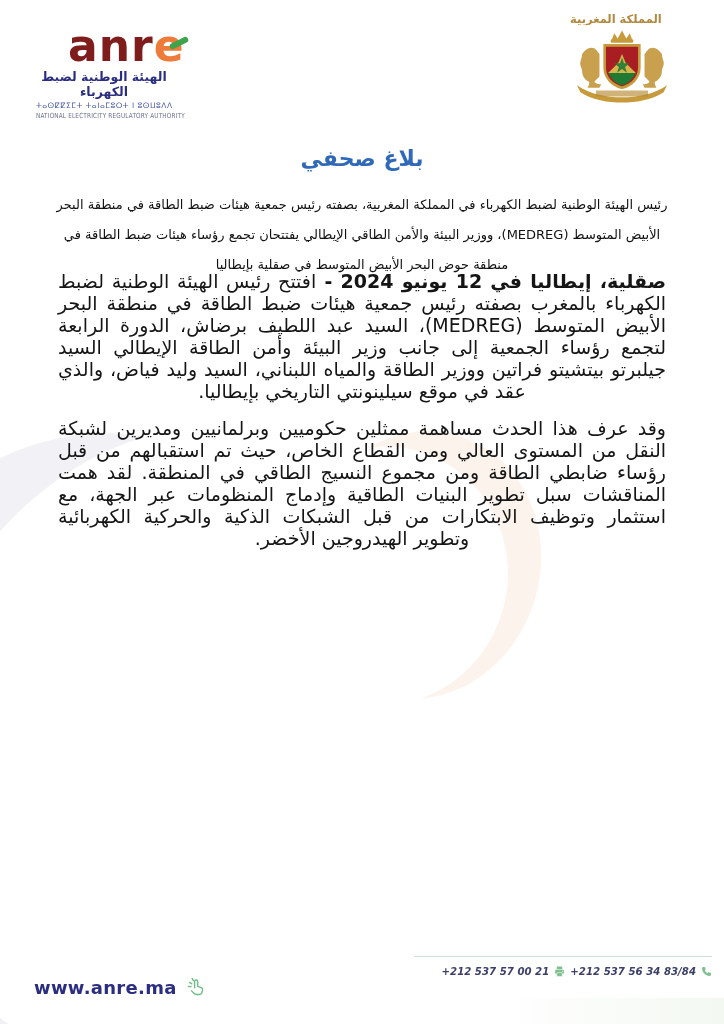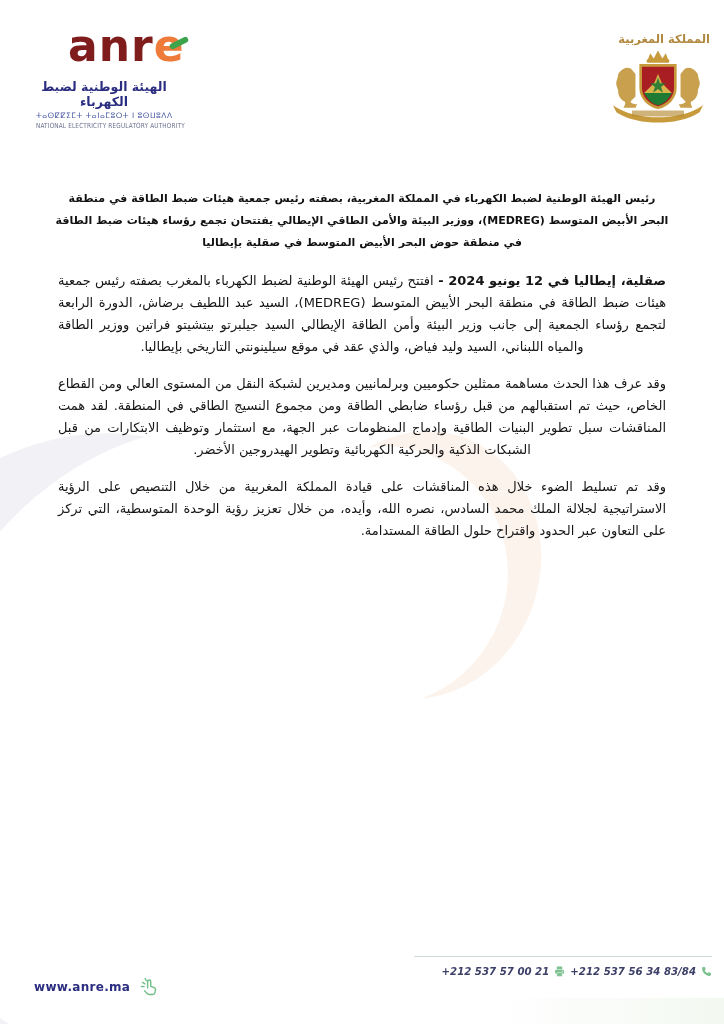--- a/index.html
+++ b/index.html
@@ -24,47 +24,47 @@
   
   .layer{position:absolute;z-index:2;}
   
   .logo{left:36px;top:24px;width:150px;}
   .brand{position:relative;display:inline-block;font-weight:bold;font-size:44px;
     line-height:1;letter-spacing:1px;}
   .brand .pfx{color:#7f1d1d;margin-left:32px;}
   .brand .sfx{color:#ee7b39;}
   .brand .accent{position:absolute;right:-4px;top:16px;width:20px;height:6px;
     background:#3ea44b;border-radius:3px;transform:rotate(-27deg);}
-  .logo-ar{direction:rtl;font-weight:bold;font-size:12.5px;color:#2b2d80;margin-top:11px;width:136px;text-align:center;}
+  .logo-ar{direction:rtl;font-weight:bold;font-size:12.5px;color:#2b2d80;margin-top:1px;width:136px;text-align:center;}
   .logo-tif{font-size:7.5px;color:#4d5da5;letter-spacing:.5px;margin-top:2px;width:136px;
     white-space:nowrap;overflow:hidden;}
   .logo-en{font-size:7px;color:#6a6f8e;letter-spacing:.2px;margin-top:2px;white-space:nowrap;
     transform:scaleX(.82);transform-origin:left;}
   
-  .kingdom{right:14px;top:12px;width:140px;text-align:right;margin-top:20px;}
+  .kingdom{right:14px;top:12px;width:140px;text-align:left;}
   .kingdom-label{direction:rtl;font-weight:bold;font-size:11.5px;color:#b1893e;margin-bottom:2px;}
   
   .title{left:0;right:0;top:131px;text-align:center;font-weight:bold;font-size:22px;color:#3069b8;direction:rtl;}
-  .headline{left:54px;right:54px;top:179px;text-align:center;font-weight:bold;
-    font-size:11px;line-height:22px;color:#111;direction:rtl;}
+  .headline{left:54px;right:54px;top:179px;text-align:center;font-weight:normal;
+    font-size:13px;line-height:30px;color:#111;direction:rtl;}
   
   .body-text{left:58px;right:58px;top:270px;direction:rtl;}
-  .para{margin:0 0 15px 0;font-size:13px;line-height:22px;
+  .para{margin:0 0 15px 0;font-size:19px;line-height:22px;
     text-align:justify;text-align-last:right;color:#151515;}
   .para.last-center{text-align-last:center;}
   .para .lead{font-weight:bold;}
   
   .f-right{right:12px;top:956px;width:298px;}
   .f-sep{border-top:1.5px solid #ccdfd2;margin-bottom:7px;}
   .f-row{direction:rtl;display:flex;align-items:center;justify-content:flex-start;
     gap:5px;color:#3c4068;font-weight:bold;font-size:10.2px;line-height:1.55;}
   .f-row .num{direction:ltr;unicode-bidi:isolate;font-style:italic;}
   .f-row + .f-row{margin-top:2px;}
   .f-left{left:34px;top:976px;display:flex;align-items:center;gap:8px;}
-  .site{font-weight:bold;font-size:12px;color:#2b2d80;letter-spacing:.3px;cursor:pointer;}
+  .site{font-weight:bold;font-size:18px;color:#2b2d80;letter-spacing:.3px;cursor:pointer;}
   .icon{flex:0 0 auto;display:inline-block;}
 </style>
 </head>
 <body>
 
 <div class="page">
 
   <div class="bg swoosh-outer sw1"></div>
   <div class="bg swoosh-outer sw2"></div>
   <div class="bg swoosh-outer sw3"></div>
@@ -98,26 +98,26 @@
       </g>
       <path d="M44 52 h32 l-4 6 c-3 4-7 7-12 8 c-5-1-9-4-12-8 z" fill="#1f7a33"></path>
 
       <path d="M60 34 l2.2 6.8 h7 l-5.7 4.1 2.2 6.6 -5.7-4.1 -5.7 4.1 2.2-6.6 -5.7-4.1 h7 z" fill="#1f7a33" opacity=".9"></path>
 
       <path d="M8 66 c14 10 34 14 52 14 c18 0 38-4 52-14 l-4 8 c-14 9-32 12-48 12 c-16 0-34-3-48-12 z" fill="#c79b3b"></path>
       <path d="M30 72 h60 v7 h-60 z" fill="#b58a33" opacity=".65"></path>
     </svg>
   </div>
 
+  <h1 class="layer title">بلاغ صحفي</h1>
   <h2 class="layer headline">رئيس الهيئة الوطنية لضبط الكهرباء في المملكة المغربية، بصفته رئيس جمعية هيئات ضبط الطاقة في منطقة البحر الأبيض المتوسط (MEDREG)، ووزير البيئة والأمن الطاقي الإيطالي يفتتحان تجمع رؤساء هيئات ضبط الطاقة في منطقة حوض البحر الأبيض المتوسط في صقلية بإيطاليا</h2>
 
   <main class="layer body-text">
     <p class="para last-center"><span class="lead">صقلية، إيطاليا في 12 يونيو 2024 - </span><span>افتتح رئيس الهيئة الوطنية لضبط الكهرباء بالمغرب بصفته رئيس جمعية هيئات ضبط الطاقة في منطقة البحر الأبيض المتوسط (MEDREG)، السيد عبد اللطيف برضاش، الدورة الرابعة لتجمع رؤساء الجمعية إلى جانب وزير البيئة وأمن الطاقة الإيطالي السيد جيلبرتو بيتشيتو فراتين ووزير الطاقة والمياه اللبناني، السيد وليد فياض، والذي عقد في موقع سيلينونتي التاريخي بإيطاليا.</span></p>
     <p class="para last-center">وقد عرف هذا الحدث مساهمة ممثلين حكوميين وبرلمانيين ومديرين لشبكة النقل من المستوى العالي ومن القطاع الخاص، حيث تم استقبالهم من قبل رؤساء ضابطي الطاقة ومن مجموع النسيج الطاقي في المنطقة. لقد همت المناقشات سبل تطوير البنيات الطاقية وإدماج المنظومات عبر الجهة، مع استثمار وتوظيف الابتكارات من قبل الشبكات الذكية والحركية الكهربائية وتطوير الهيدروجين الأخضر.</p>
-    <p class="para">وقد تم تسليط الضوء خلال هذه المناقشات على قيادة المملكة المغربية من خلال التنصيص على الرؤية الاستراتيجية لجلالة الملك محمد السادس، نصره الله، وأيده، من خلال تعزيز رؤية الوحدة المتوسطية، التي تركز على التعاون عبر الحدود واقتراح حلول الطاقة المستدامة.</p>
   </main>
 
   <div class="layer f-right">
     <div class="f-sep"></div>
     <div class="f-row">
       <svg class="icon" width="11" height="11" viewBox="0 0 20 20">
         <path d="M4.2 2 C3 2 2 3 2 4.2 C2 11.8 8.2 18 15.8 18 C17 18 18 17 18 15.8 v-2.4 c0-.55-.37-1.02-.9-1.16 l-3.1-.8 c-.46-.12-.95.02-1.27.36 l-1.1 1.17 a11.6 11.6 0 0 1 -4.85-4.85 l1.17-1.1 c.34-.32.48-.81.36-1.27 l-.8-3.1 A1.2 1.2 0 0 0 6.6 2 z" fill="#7cc08f"></path>
       </svg>
       <span class="num">+212 537 56 34 83/84</span>
       <svg class="icon" width="11" height="11" viewBox="0 0 20 20">

